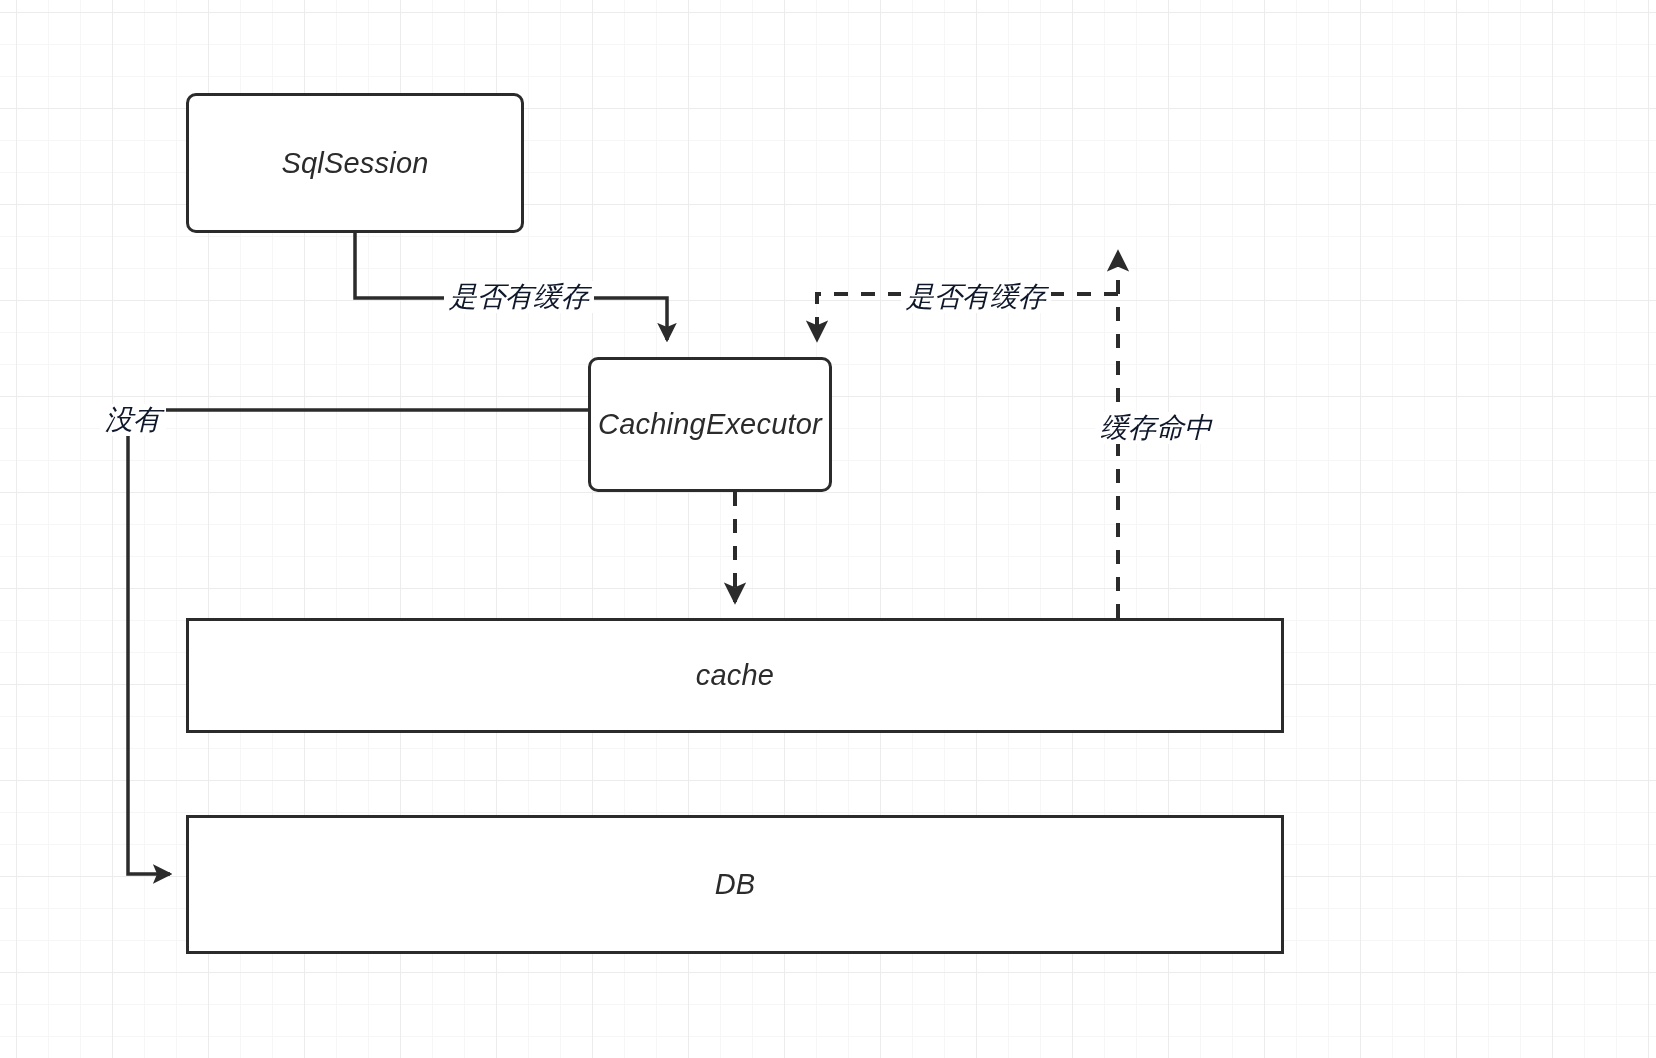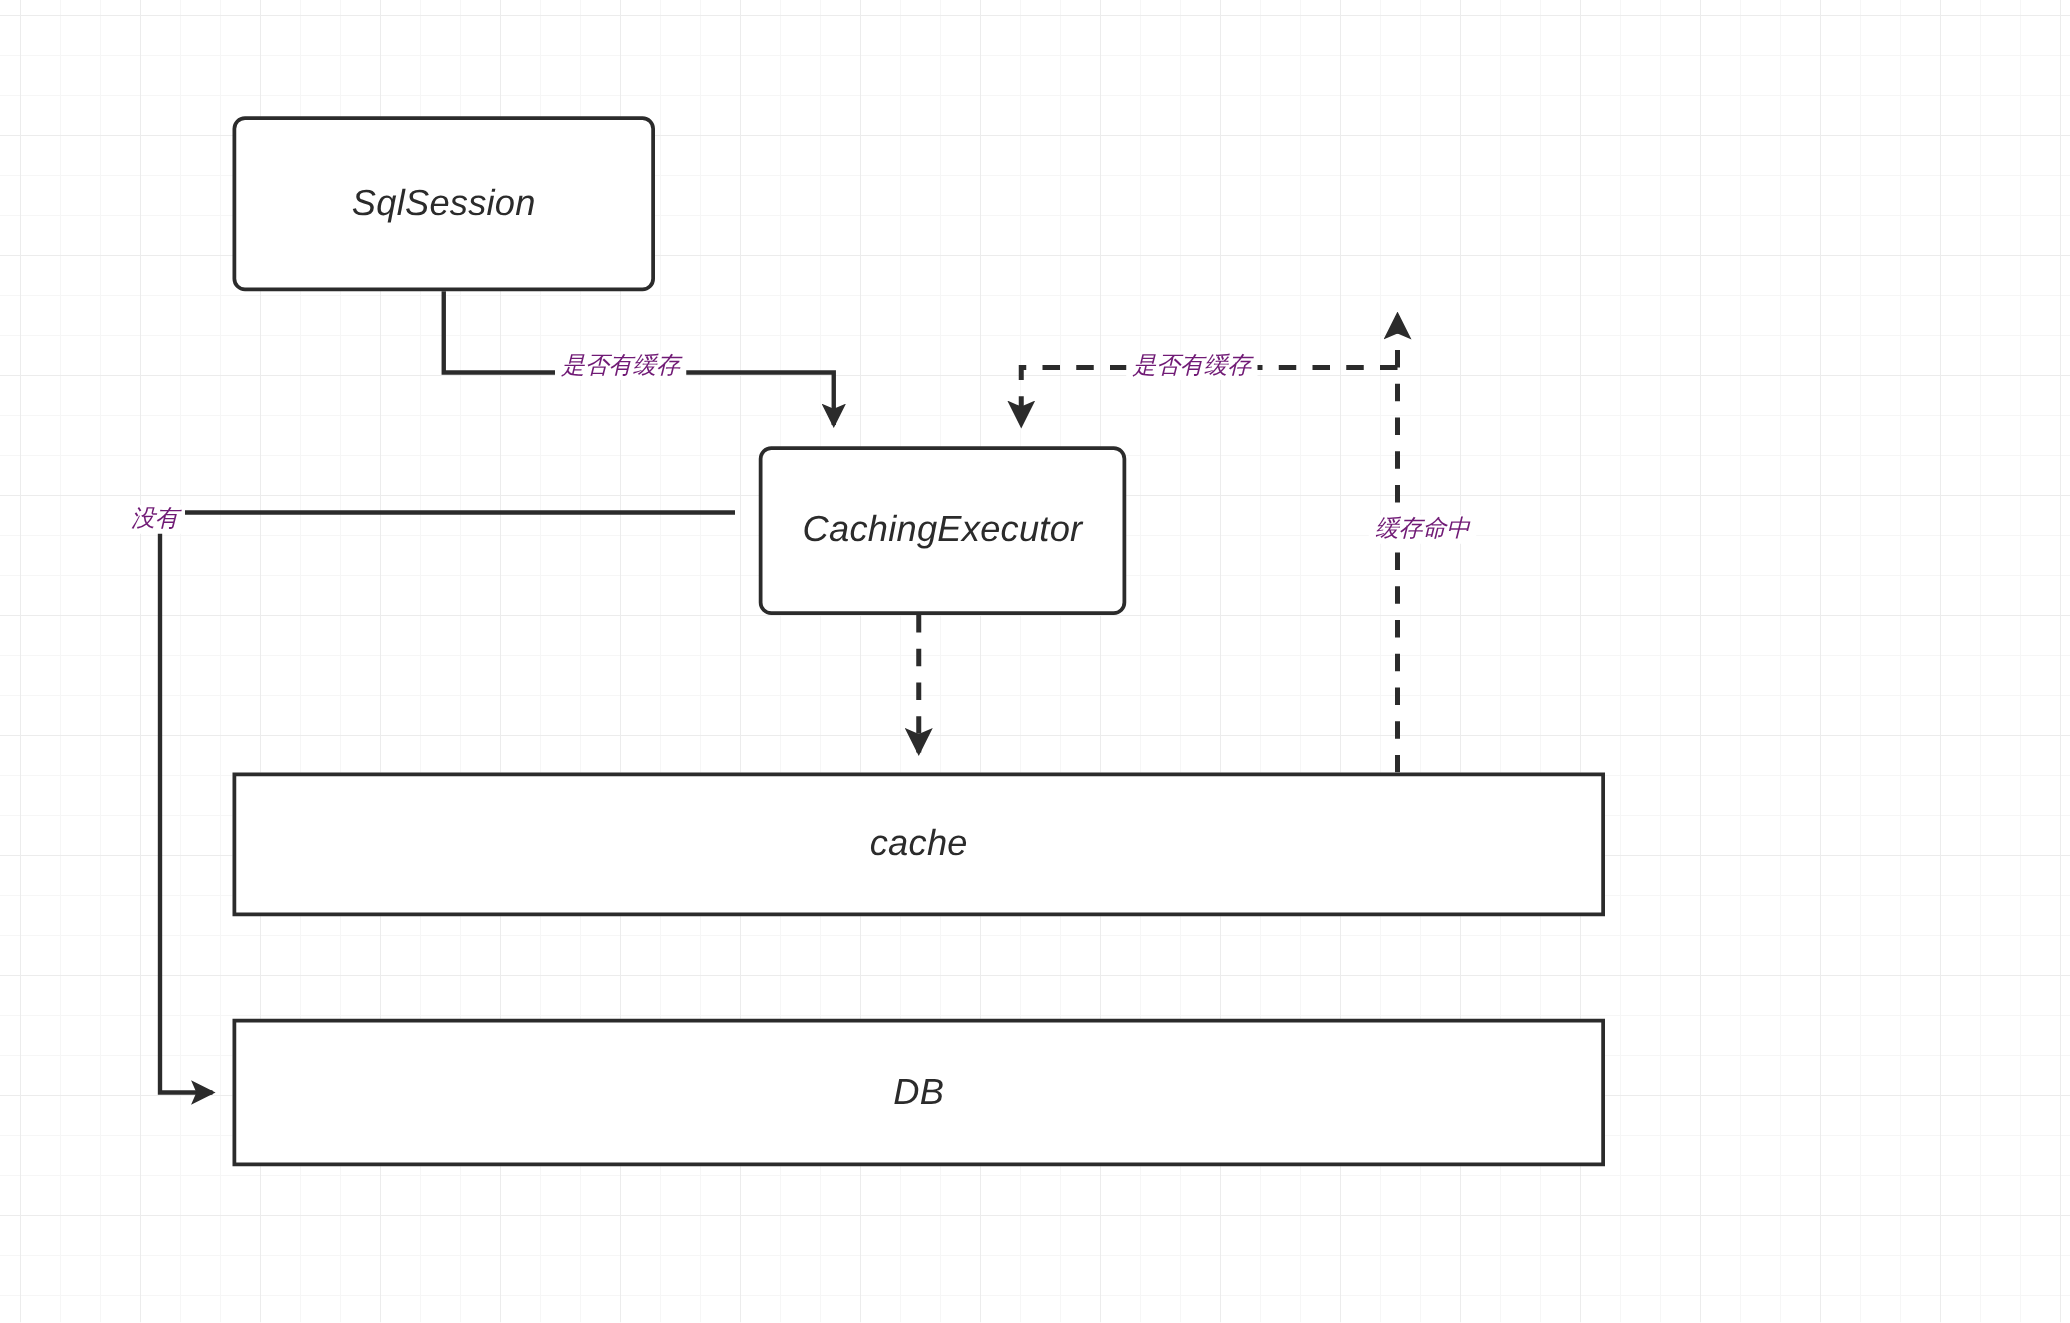--- a/index.html
+++ b/index.html
@@ -49,22 +49,22 @@
   .node-label {
     font-size: 29px;
     font-weight: 400;
     letter-spacing: 0.2px;
     line-height: 1;
     user-select: none;
   }
   .edge-label {
     position: absolute;
     background: #ffffff;
-    color: #701a75;
-    font-size: 19px;
+    color: #0f172a;
+    font-size: 28px;
     line-height: 1;
     padding: 2px 5px;
     white-space: nowrap;
     user-select: none;
   }
 </style>
 </head>
 <body>
 
 <div id="canvas">
@@ -88,29 +88,29 @@
     <path d="M 1118 618 L 1118 252" fill="none" stroke="#2b2b2b" stroke-width="4" stroke-dasharray="14 13" stroke-linecap="butt" marker-end="url(#arrowSolid2)"></path>
 
     <path d="M 588 410 L 128 410 L 128 874 L 170 874" fill="none" stroke="#2b2b2b" stroke-width="3.5" stroke-linecap="butt" stroke-linejoin="miter" marker-end="url(#arrowSolid)"></path>
   </svg>
 
   <div class="node rounded" style="left:186px; top:93px; width:338px; height:140px;">
     <span class="node-label">SqlSession</span>
   </div>
 
 
-  <div class="node rounded" style="left:607px; top:357px; width:294px; height:135px;">
+  <div class="node rounded" style="left:588px; top:357px; width:244px; height:135px;">
     <span class="node-label">CachingExecutor</span>
   </div>
 
   <div class="node" style="left:186px; top:618px; width:1098px; height:115px;">
     <span class="node-label">cache</span>
   </div>
 
-  <div class="node" style="left:186px; top:815px; width:1098px; height:118px;">
+  <div class="node" style="left:186px; top:815px; width:1098px; height:139px;">
     <span class="node-label">DB</span>
   </div>
 
   <div class="edge-label" style="left:444px; top:281px;">是否有缓存</div>
 
   <div class="edge-label" style="left:901px; top:281px;">是否有缓存</div>
 
   <div class="edge-label" style="left:1095px; top:412px;">缓存命中</div>
 
   <div class="edge-label" style="left:100px; top:404px;">没有</div>

